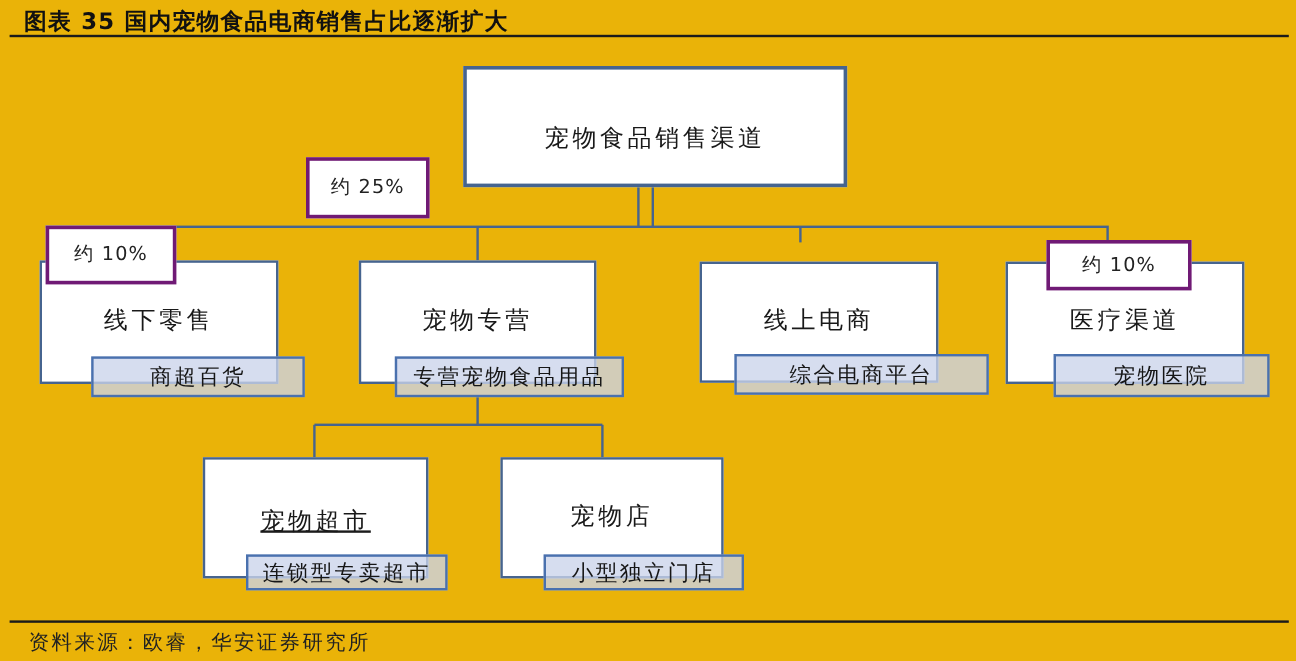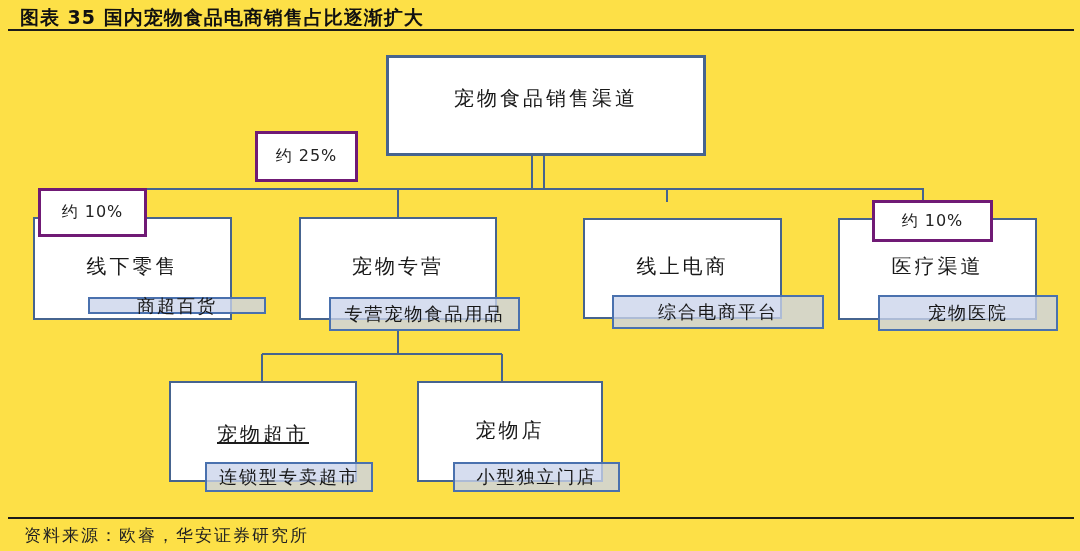--- a/index.html
+++ b/index.html
@@ -1,17 +1,17 @@
 <!DOCTYPE html>
 <html><head>
 <meta charset="utf-8">
 <style>
   html,body{margin:0;padding:0;background:#ffffff;}
   .canvas{
-    position:relative;width:1080px;height:551px;background:#fde047;
+    position:relative;width:1080px;height:551px;background:#eab308;
     font-family:"DejaVu Sans",sans-serif;color:#1c1c1c;overflow:hidden;
   }
   .abs{position:absolute;box-sizing:border-box;}
   .title{
     left:20px;top:5px;font-size:19px;font-weight:bold;letter-spacing:1px;
     white-space:nowrap;color:#111;
   }
   .rule{background:#1b1b1b;height:2px;}
   .line{background:#46648f;z-index:1;}
   .node{
@@ -49,42 +49,42 @@
   <div class="abs line" style="left:543px;top:156px;width:2px;height:34px;"></div>
   <div class="abs line" style="left:38px;top:188px;width:886px;height:2px;"></div>
   <div class="abs line" style="left:397px;top:190px;width:2px;height:27px;"></div>
   <div class="abs line" style="left:666px;top:190px;width:2px;height:12px;"></div>
   <div class="abs line" style="left:922px;top:190px;width:2px;height:11px;"></div>
   <div class="abs line" style="left:397px;top:331px;width:2px;height:23px;"></div>
   <div class="abs line" style="left:262px;top:353px;width:240px;height:2px;"></div>
   <div class="abs line" style="left:261px;top:354px;width:2px;height:27px;"></div>
   <div class="abs line" style="left:501px;top:354px;width:2px;height:27px;"></div>
 
-  <div class="abs node root" style="left:386px;top:55px;width:320px;height:101px;padding-top:27px;">
+  <div class="abs node root" style="left:386px;top:55px;width:320px;height:101px;padding-top:44px;">
     <span class="lbl">宠物食品销售渠道</span>
   </div>
 
   <div class="abs pct" style="left:255px;top:131px;width:103px;height:51px;">约 25%</div>
   <div class="abs pct" style="left:38px;top:188px;width:109px;height:49px;">约 10%</div>
   <div class="abs pct" style="left:872px;top:200px;width:121px;height:42px;">约 10%</div>
 
   <div class="abs node" style="left:33px;top:217px;width:199px;height:103px;padding-top:34px;">
     <span class="lbl">线下零售</span>
   </div>
   <div class="abs node" style="left:299px;top:217px;width:198px;height:103px;padding-top:34px;">
     <span class="lbl">宠物专营</span>
   </div>
   <div class="abs node" style="left:573px;top:218px;width:199px;height:101px;padding-top:33px;margin-left:10px;">
     <span class="lbl">线上电商</span>
   </div>
   <div class="abs node" style="left:838px;top:218px;width:199px;height:102px;padding-top:33px;">
     <span class="lbl">医疗渠道</span>
   </div>
 
-  <div class="abs shade" style="left:88px;top:297px;width:178px;height:17px;font-family:Liberation Mono, monospace;">商超百货</div>
+  <div class="abs shade" style="left:76px;top:297px;width:178px;height:34px;font-family:Liberation Mono, monospace;">商超百货</div>
   <div class="abs shade" style="left:329px;top:297px;width:191px;height:34px;">专营宠物食品用品</div>
   <div class="abs shade" style="left:612px;top:295px;width:212px;height:34px;">综合电商平台</div>
   <div class="abs shade" style="left:878px;top:295px;width:180px;height:36px;text-align:center;">宠物医院</div>
 
   <div class="abs node" style="left:169px;top:381px;width:188px;height:101px;padding-top:38px;text-decoration:underline;">
     <span class="lbl">宠物超市</span>
   </div>
   <div class="abs node" style="left:417px;top:381px;width:186px;height:101px;padding-top:34px;">
     <span class="lbl">宠物店</span>
   </div>

